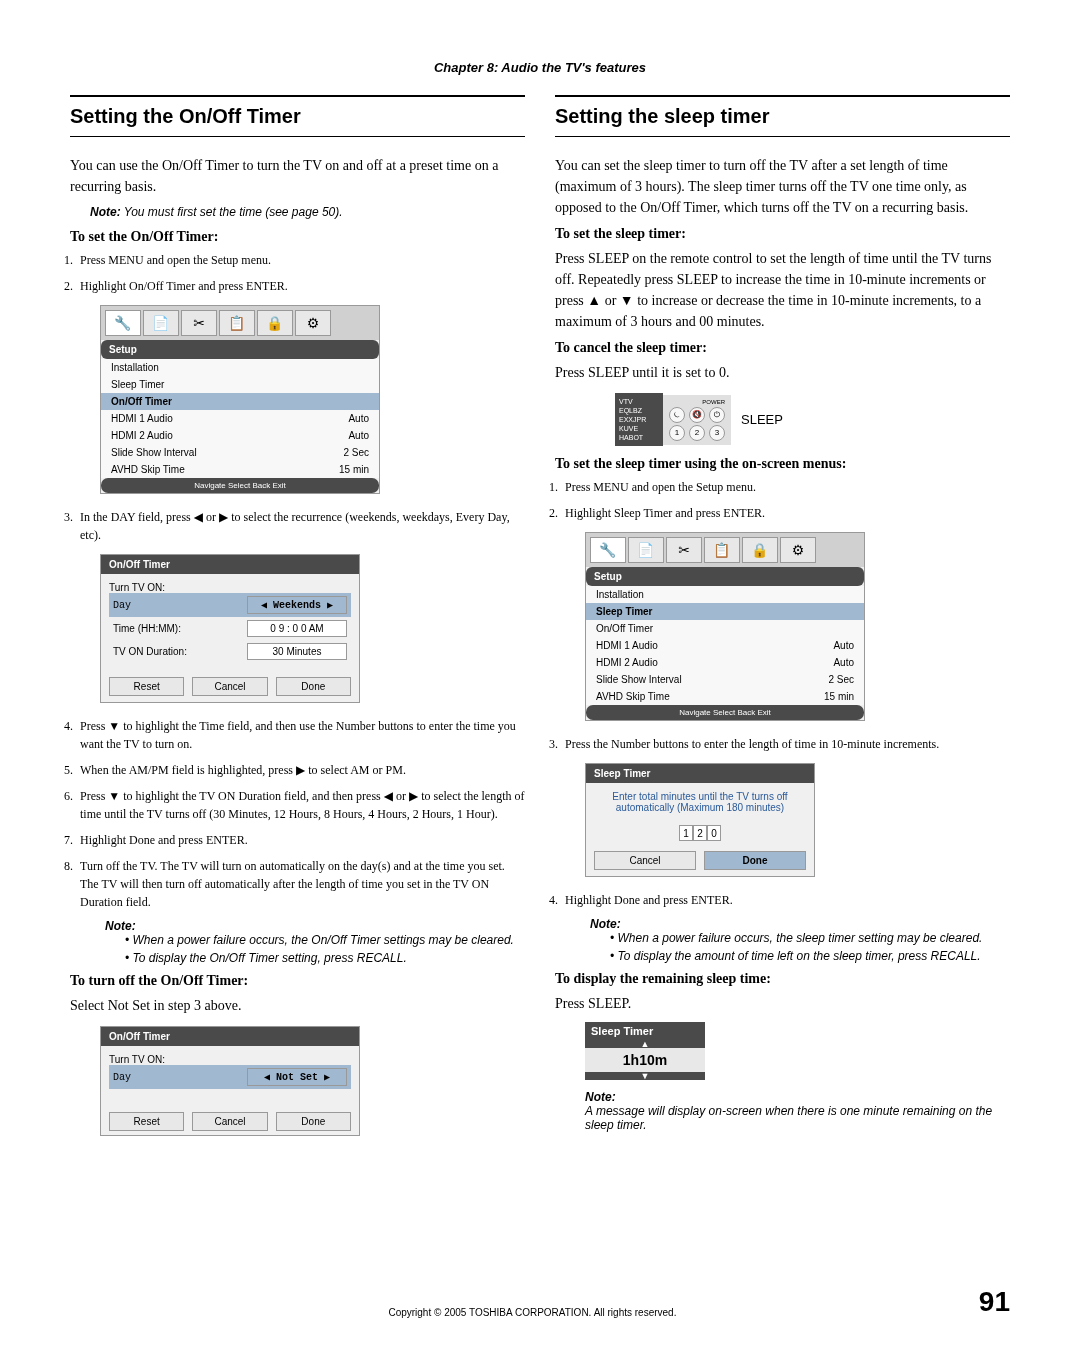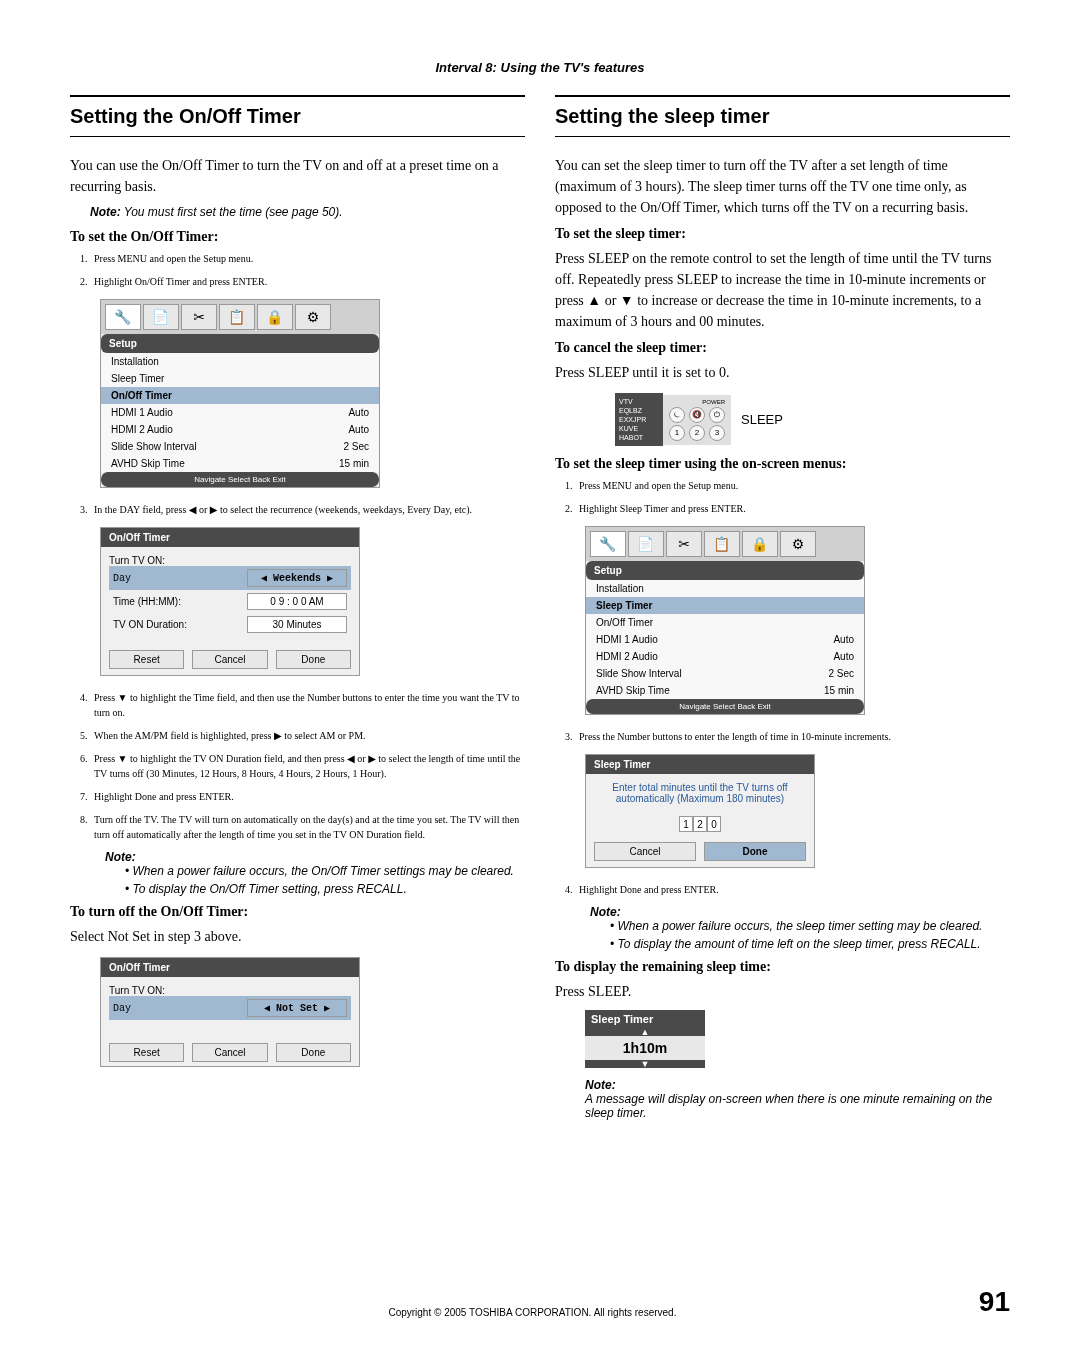--- a/index.html
+++ b/index.html
@@ -57,22 +57,22 @@
       font-weight: bold;
       font-style: italic;
     }
     .subheading {
       font-weight: bold;
       font-size: 14px;
       margin-bottom: 6px;
       margin-top: 4px;
     }
     ol {
-      margin-left: 20px;
-      font-size: 10px;
+      margin-left: 6px;
+      font-size: 12px;
       line-height: 1.5;
     }
     ol li {
       margin-bottom: 8px;
       padding-left: 4px;
     }
     ul.sub-bullets {
       list-style-type: none;
       margin-left: 20px;
       margin-bottom: 8px;
@@ -305,21 +305,21 @@
       font-weight: bold;
     }
     .copyright {
       flex: 1;
       text-align: center;
     }
   </style>
 </head>
 <body>
 
-<div class="chapter-header">Interval 8: Using the TV's features</div>
+<div class="chapter-header">Chapter 8: Audio the TV's features</div>
 
 <div class="columns">
 
   <div class="column">
     <h1>Setting the On/Off Timer</h1>
     <p class="body-text">You can use the On/Off Timer to turn the TV on and off at a preset time on a recurring basis.</p>
     <p class="note">
       <span class="note-label">Note:</span>
       <span>You must first set the time (see page 50).</span>
     </p>

